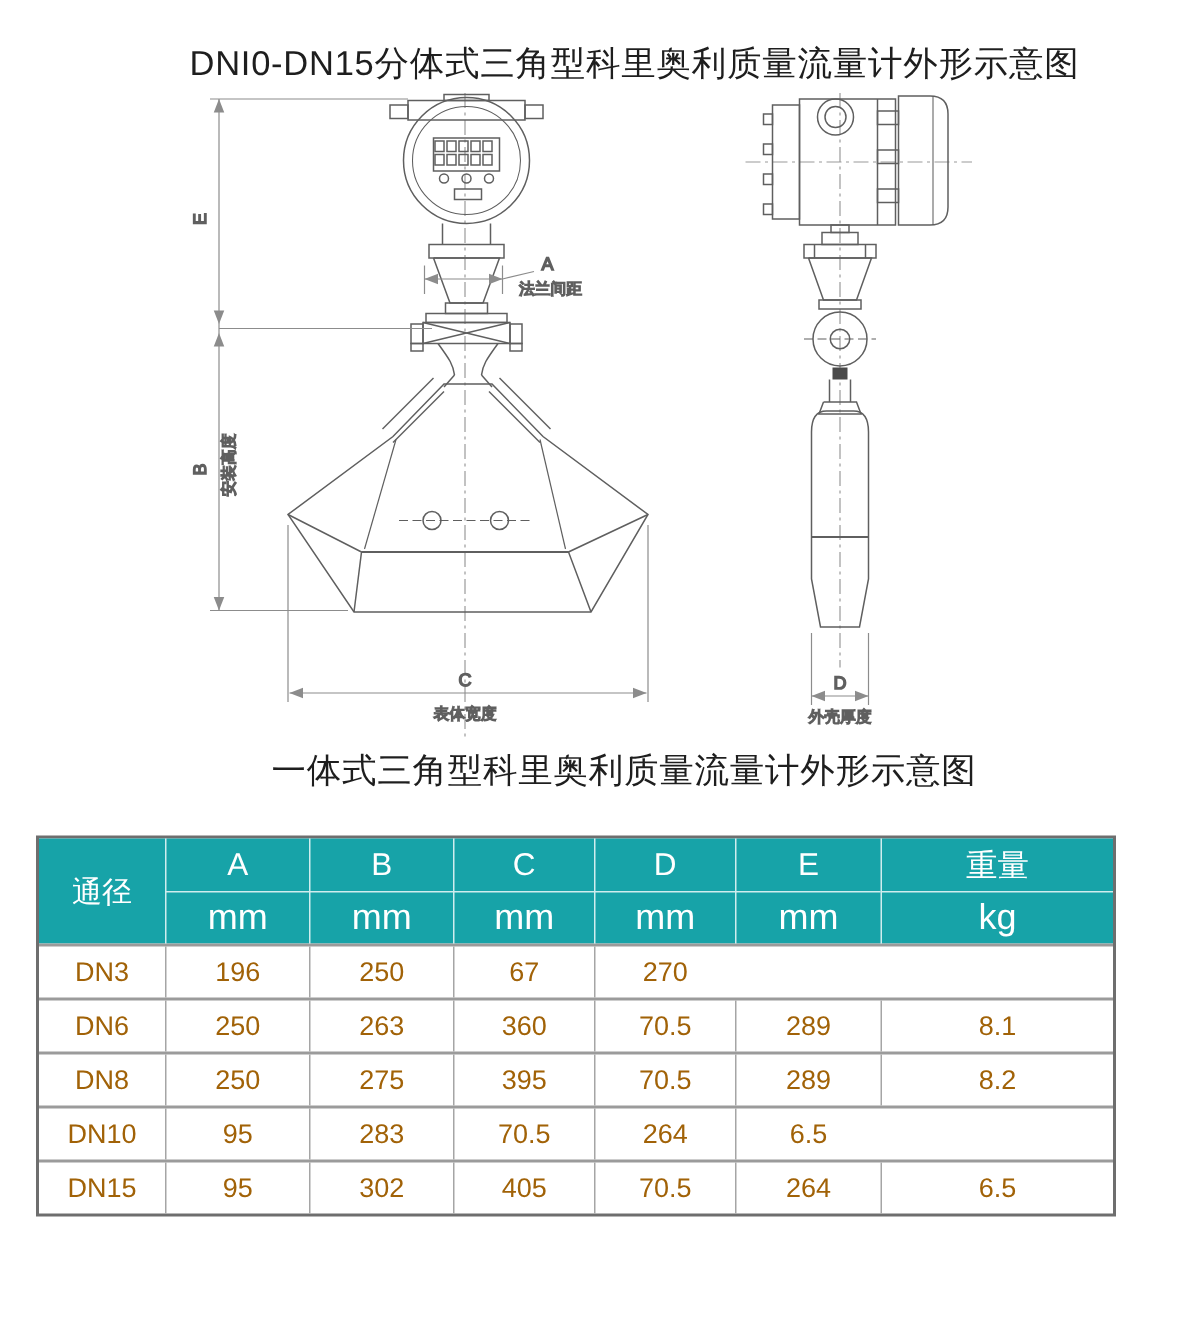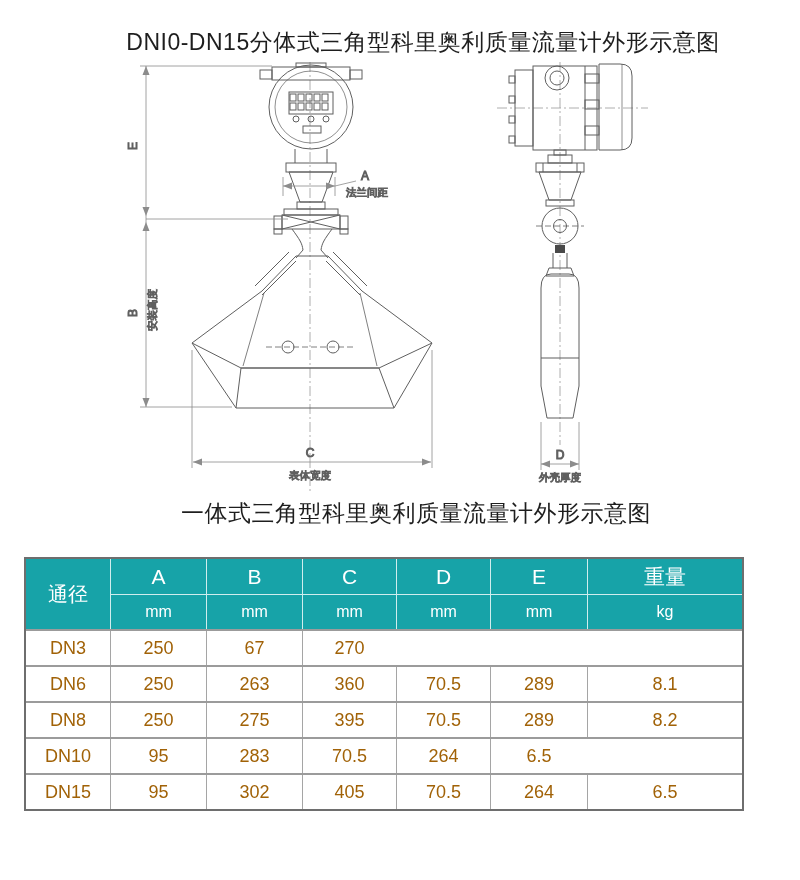--- a/index.html
+++ b/index.html
@@ -23,21 +23,21 @@
   }
   .thead {
     display:grid;
     grid-template-columns:84px 96px 96px 94px 94px 97px 155px;
     grid-template-rows:35px 35px;
     background:#17a3a8; color:#ffffff;
   }
   .th { display:flex; align-items:center; justify-content:center; }
   .th-diameter { grid-row:1/3; grid-column:1; font-size:20px; }
   .th-letter { grid-row:1; font-size:21px; border-left:1px solid rgba(255,255,255,.8); }
-  .th-unit   { grid-row:2; font-size:16px; border-left:1px solid rgba(255,255,255,.8);
+  .th-unit   { grid-row:2; font-size:24px; border-left:1px solid rgba(255,255,255,.8);
                border-top:1px solid rgba(255,255,255,.8); }
   .col2{grid-column:2}.col3{grid-column:3}.col4{grid-column:4}
   .col5{grid-column:5}.col6{grid-column:6}.col7{grid-column:7}
   .trow {
     display:grid;
     grid-template-columns:84px 96px 96px 94px 94px 97px 155px;
     height:34px; border-top:2px solid #9b9b9b;
   }
   .td {
     display:flex; align-items:center; justify-content:center;
@@ -214,20 +214,21 @@
     <div class="th th-unit col2">mm</div>
     <div class="th th-unit col3">mm</div>
     <div class="th th-unit col4">mm</div>
     <div class="th th-unit col5">mm</div>
     <div class="th th-unit col6">mm</div>
     <div class="th th-unit col7">kg</div>
   </div>
 
   <div class="trow">
     <div class="td">DN3</div>
+    <div class="td">196</div>
     <div class="td">250</div>
     <div class="td">67</div>
     <div class="td">270</div>
   </div>
   <div class="trow">
     <div class="td">DN6</div>
     <div class="td">250</div>
     <div class="td">263</div>
     <div class="td">360</div>
     <div class="td">70.5</div>

